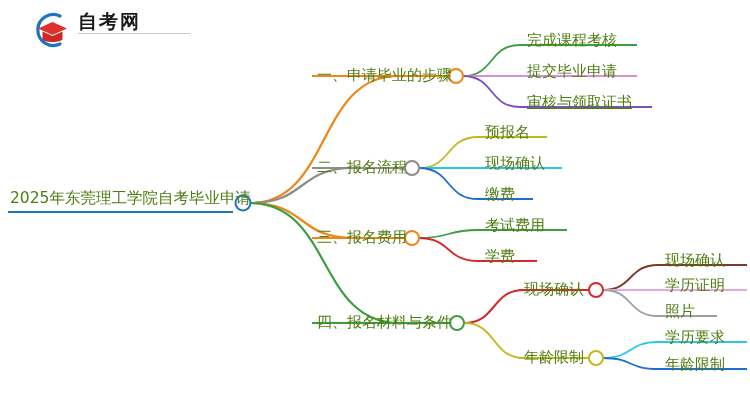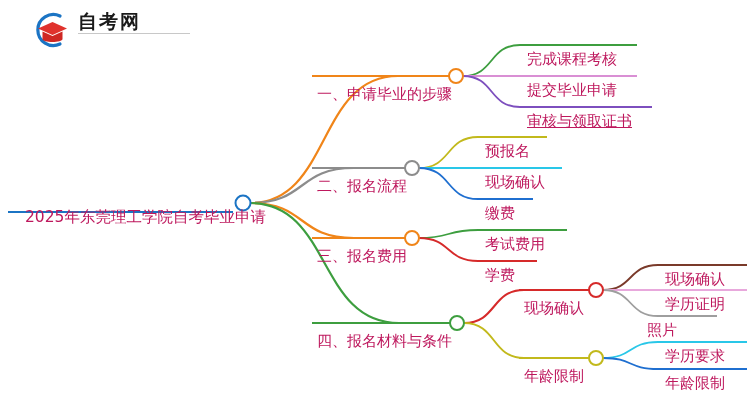--- a/index.html
+++ b/index.html
@@ -62,24 +62,23 @@
   #map {
     position: absolute;
     left: 0;
     top: 0;
     width: 750px;
     height: 410px;
   }
   .mm-text {
     position: absolute;
     font-family: "DejaVu Sans", "Liberation Sans", sans-serif;
-    color: #be185d;
+    color: #4d7c0f;
     white-space: nowrap;
     line-height: 1;
-    margin-top: 19px;
   }
   .t-root   { font-size: 15.5px; }
   .t-branch { font-size: 15px; }
   .t-leaf   { font-size: 15px; }
   .t-sub    { font-size: 15px; }
 </style>
 </head>
 <body>
 
 <div id="stage">
@@ -164,35 +163,35 @@
         <g>
           <circle cx="596" cy="290" r="7" fill="#ffffff" stroke="#d62a2a" stroke-width="2"></circle>
         </g>
         <g>
           <circle cx="596" cy="358" r="7" fill="#ffffff" stroke="#c2b91c" stroke-width="2"></circle>
         </g>
       </g>
   </svg>
 
   <div id="labels">
-      <div class="mm-text t-root" style="left: 25px; top: 191px;">2025年东莞理工学院自考毕业申请</div>
+      <div class="mm-text t-root" style="left: 10px; top: 191px;">2025年东莞理工学院自考毕业申请</div>
       <div class="mm-text t-branch" style="left: 317px; top: 68px;">一、申请毕业的步骤</div>
       <div class="mm-text t-leaf" style="left: 527px; top: 33px;">完成课程考核</div>
       <div class="mm-text t-leaf" style="left: 527px; top: 64px;">提交毕业申请</div>
       <div class="mm-text t-leaf" style="left: 527px; top: 95px; text-decoration: underline;">审核与领取证书</div>
       <div class="mm-text t-branch" style="left: 317px; top: 160px;">二、报名流程</div>
       <div class="mm-text t-leaf" style="left: 485px; top: 125px;">预报名</div>
       <div class="mm-text t-leaf" style="left: 485px; top: 156px;">现场确认</div>
       <div class="mm-text t-leaf" style="left: 485px; top: 187px;">缴费</div>
       <div class="mm-text t-branch" style="left: 317px; top: 230px;">三、报名费用</div>
       <div class="mm-text t-leaf" style="left: 485px; top: 218px;">考试费用</div>
       <div class="mm-text t-leaf" style="left: 485px; top: 249px;">学费</div>
       <div class="mm-text t-branch" style="left: 317px; top: 315px;">四、报名材料与条件</div>
       <div class="mm-text t-sub" style="left: 524px; top: 282px;">现场确认</div>
       <div class="mm-text t-leaf" style="left: 665px; top: 253px;">现场确认</div>
       <div class="mm-text t-leaf" style="left: 665px; top: 278px;">学历证明</div>
-      <div class="mm-text t-leaf" style="left: 647px; top: 304px;">照片</div>
+      <div class="mm-text t-leaf" style="left: 665px; top: 304px;">照片</div>
       <div class="mm-text t-sub" style="left: 524px; top: 350px;">年龄限制</div>
       <div class="mm-text t-leaf" style="left: 665px; top: 330px;">学历要求</div>
       <div class="mm-text t-leaf" style="left: 665px; top: 357px;">年龄限制</div>
     </div>
 
 </div>
 
 </body></html>

